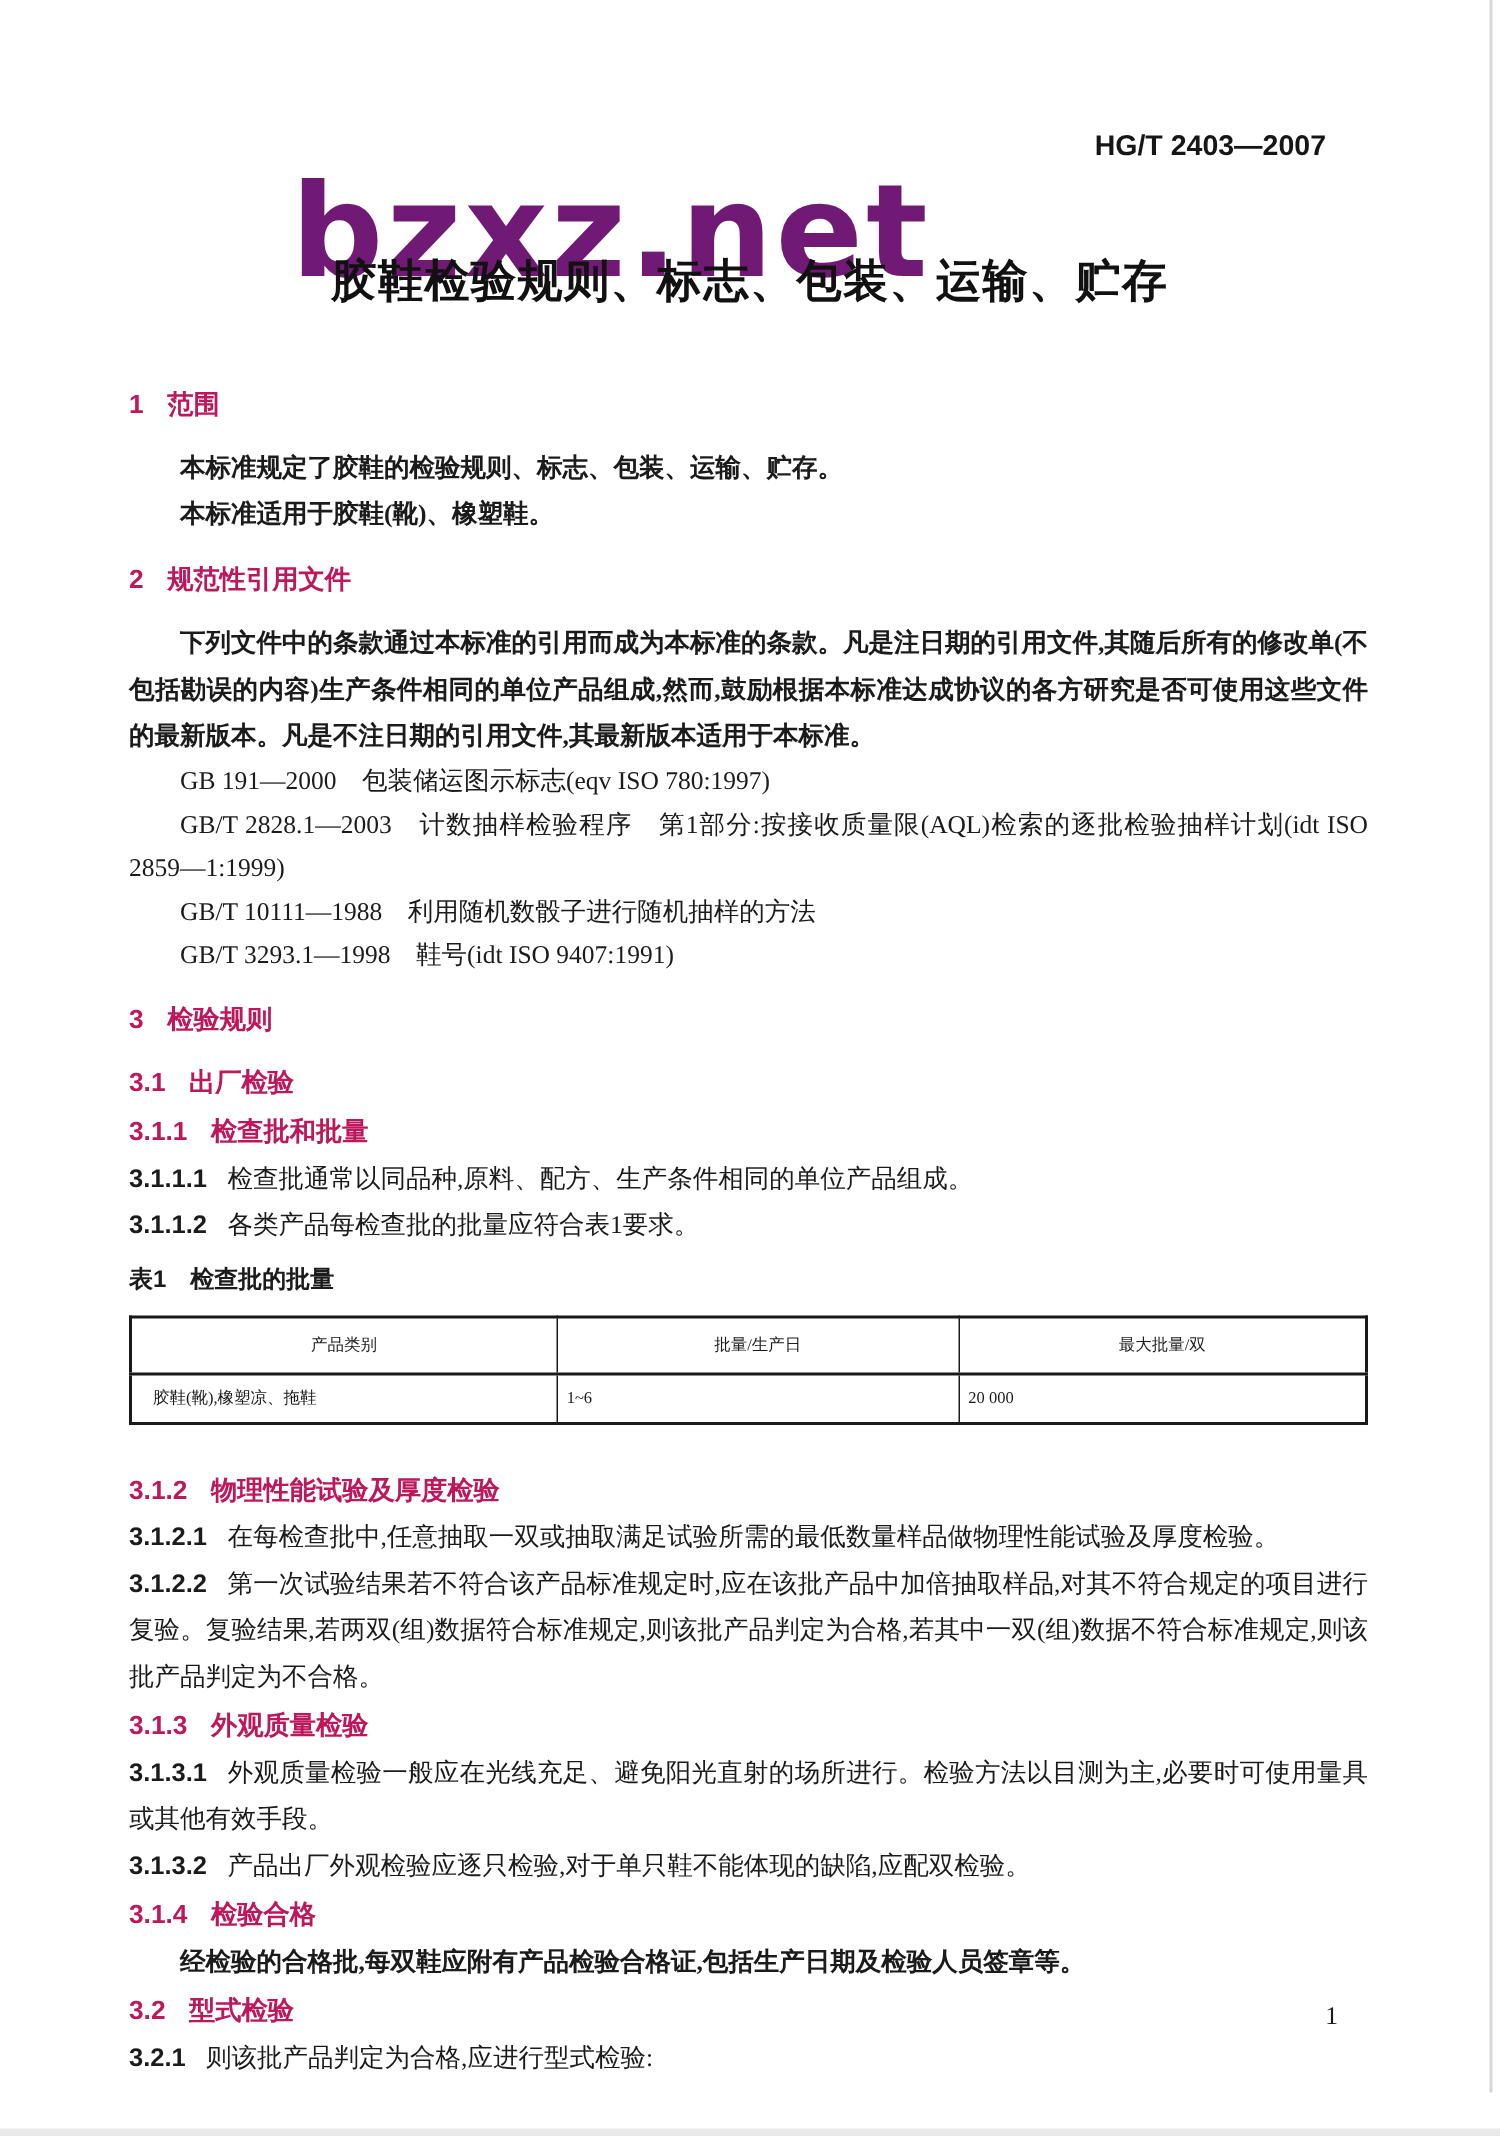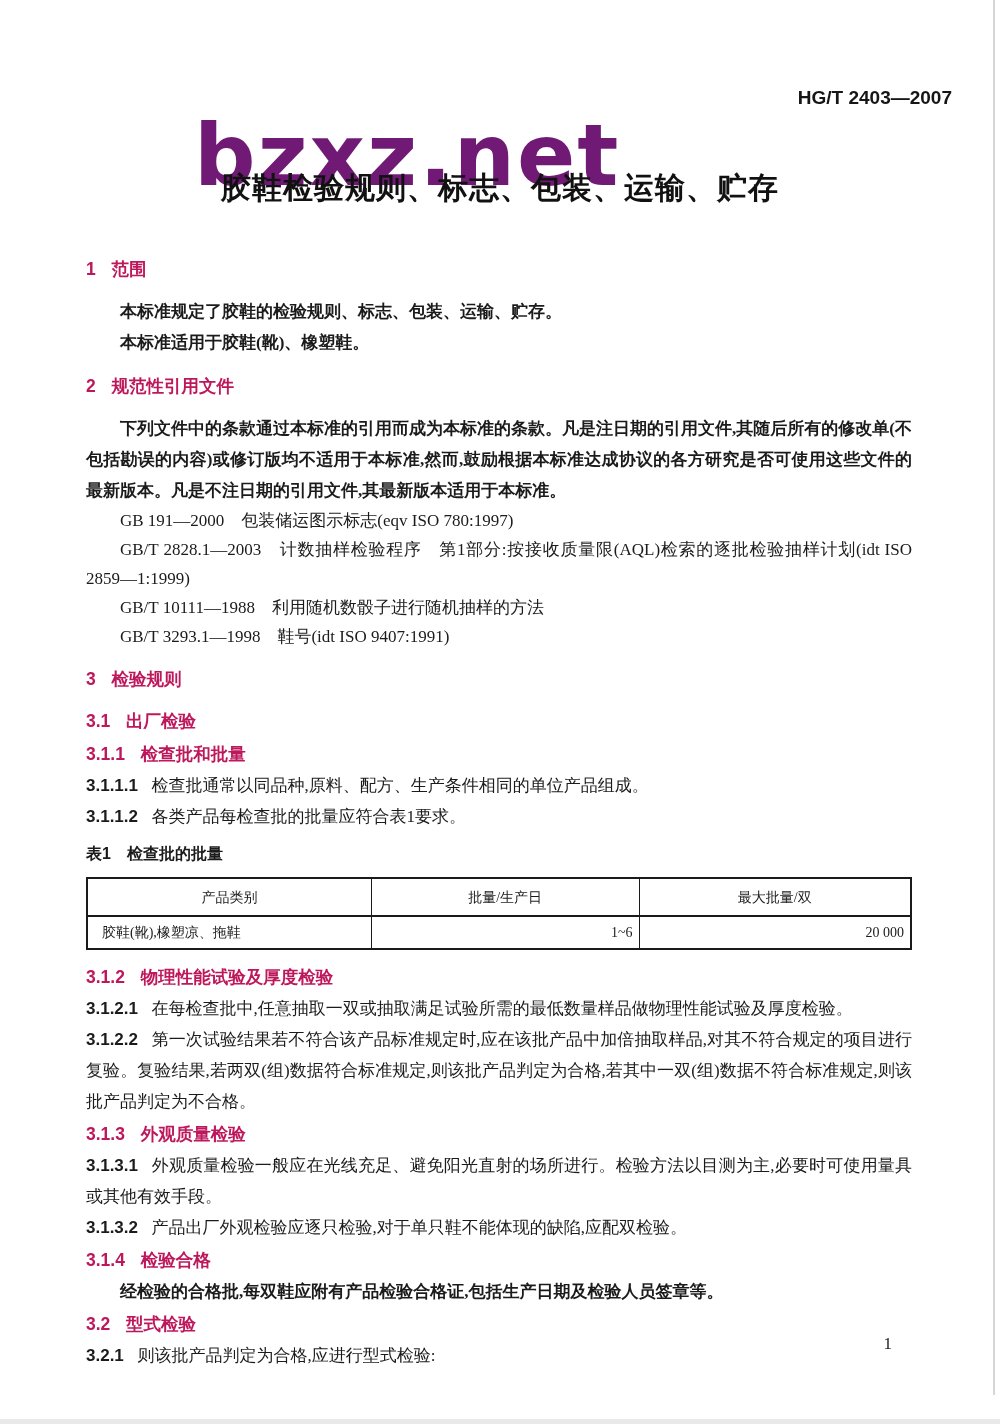--- a/index.html
+++ b/index.html
@@ -21,21 +21,21 @@
   }
   .watermark{
     position:absolute;left:194px;top:112px;
     font-family:"DejaVu Sans",sans-serif;
     font-weight:bold;font-size:86px;line-height:1;
     color:#701a75;letter-spacing:2px;
     z-index:0;user-select:none;
   }
   .page-header{
     position:relative;z-index:1;
-    padding-top:86px;padding-right:48px;
+    padding-top:86px;padding-right:116px;
     text-align:right;
     font-family:"Liberation Sans","DejaVu Sans",sans-serif;
     font-weight:bold;font-size:19px;line-height:24px;
     color:#161616;
   }
   .doc-title{
     position:relative;z-index:1;
     margin-top:58px;
     text-align:center;
     font-family:"Liberation Sans","DejaVu Sans",sans-serif;
@@ -67,31 +67,31 @@
   .tbl-caption{
     margin-top:6px;margin-bottom:8px;
     text-align:left;
     font-family:"Liberation Sans","DejaVu Sans",sans-serif;
     font-weight:bold;font-size:16px;
   }
   table.t1{
     width:100%;
     border-collapse:collapse;
     border:2.5px solid #1a1a1a;
-    font-size:14px;
-    margin-bottom:12px;
+    font-size:11px;
+    margin-bottom:28px;
   }
   table.t1 th{
     font-weight:normal;
     border-bottom:2px solid #1a1a1a;
     height:36px;padding:0 6px;text-align:center;
   }
   table.t1 td{
     border-top:1px solid #2a2a2a;
-    height:28px;padding:0 6px;text-align:right;
+    height:28px;padding:0 6px;text-align:left;
   }
   table.t1 th+th, table.t1 td+td{border-left:1.5px solid #1a1a1a;}
   table.t1 td.cat{text-align:left;padding-left:14px;}
   table.t1 col.c1{width:34.5%;}
   table.t1 col.c2{width:32.5%;}
   table.t1 col.c3{width:33%;}
   .page-number{
     position:absolute;top:1334px;right:108px;
     font-size:17px;z-index:1;
   }
@@ -112,21 +112,21 @@
 
   <div class="sec sec-top">
     <span class="num">1</span><span>范围</span>
   </div>
   <p class="p-indent" style="margin-top:11px;">本标准规定了胶鞋的检验规则、标志、包装、运输、贮存。</p>
   <p class="p-indent">本标准适用于胶鞋(靴)、橡塑鞋。</p>
 
   <div class="sec sec-mid">
     <span class="num">2</span><span>规范性引用文件</span>
   </div>
-  <p class="p-indent p-just">下列文件中的条款通过本标准的引用而成为本标准的条款。凡是注日期的引用文件,其随后所有的修改单(不包括勘误的内容)或修订版均不适用于本标准,然而,鼓励根据本标准达成协议的各方研究是否可使用这些文件的最新版本。凡是不注日期的引用文件,其最新版本适用于本标准。</p>
+  <p class="p-indent p-just">下列文件中的条款通过本标准的引用而成为本标准的条款。凡是注日期的引用文件,其随后所有的修改单(不包括勘误的内容)生产条件相同的单位产品组成,然而,鼓励根据本标准达成协议的各方研究是否可使用这些文件的最新版本。凡是不注日期的引用文件,其最新版本适用于本标准。</p>
 
   <p class="ref">GB 191—2000　包装储运图示标志(eqv ISO 780:1997)</p>
   <p class="ref p-just">GB/T 2828.1—2003　计数抽样检验程序　第1部分:按接收质量限(AQL)检索的逐批检验抽样计划(idt ISO 2859—1:1999)</p>
   <p class="ref">GB/T 10111—1988　利用随机数骰子进行随机抽样的方法</p>
   <p class="ref">GB/T 3293.1—1998　鞋号(idt ISO 9407:1991)</p>
 
   <div class="sec sec-mid">
     <span class="num">3</span><span>检验规则</span>
   </div>
 

